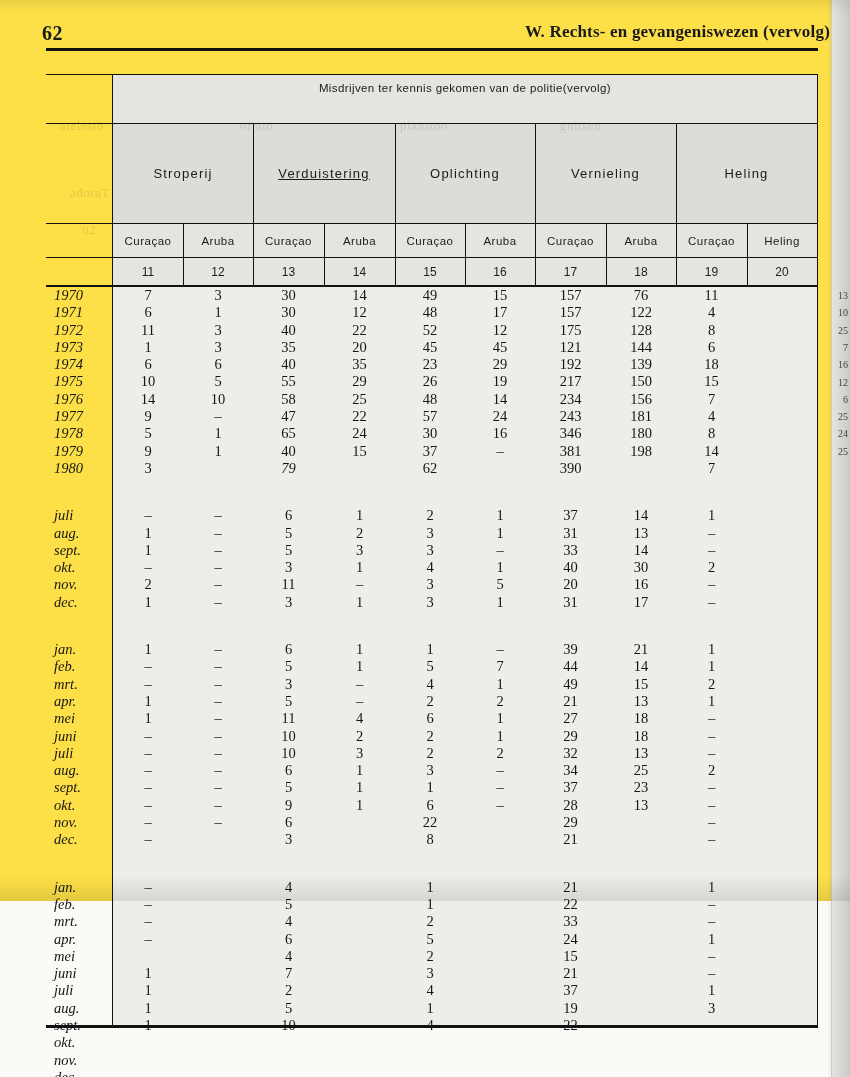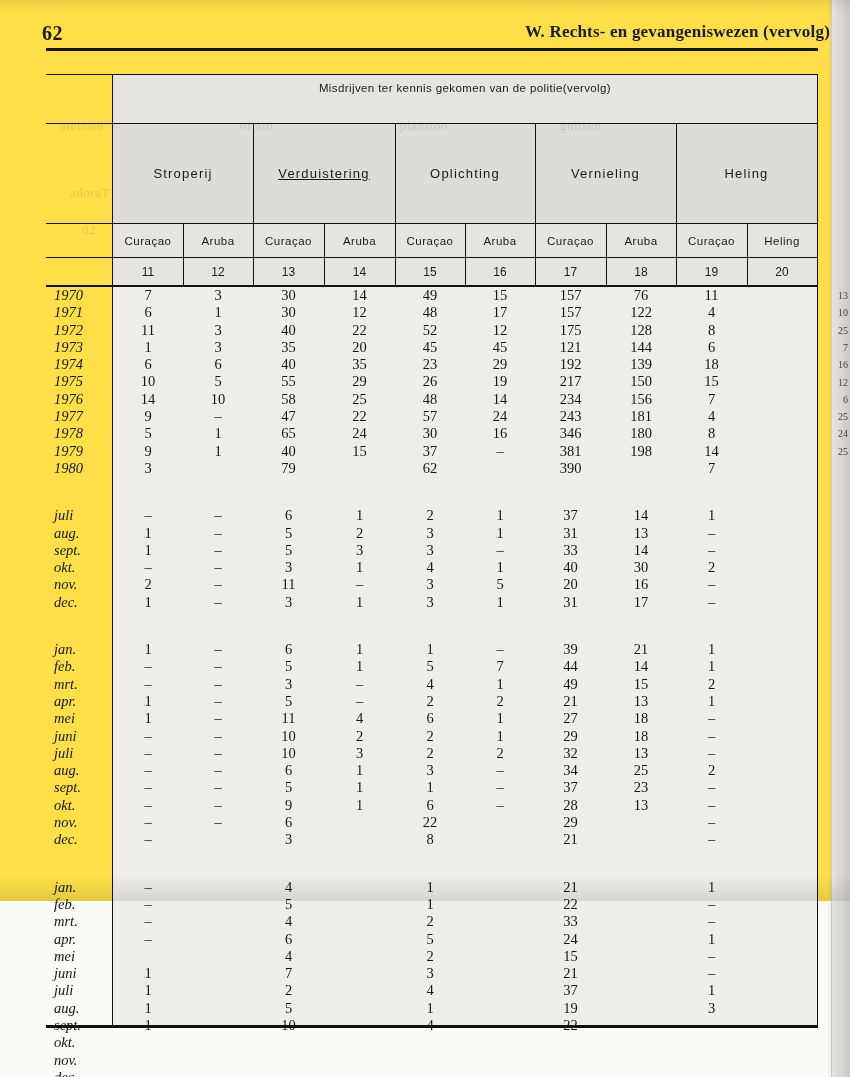--- a/index.html
+++ b/index.html
@@ -407,21 +407,21 @@
           <div class="cell" style="left: 278px; width: 71px;">15</div>
           <div class="cell" style="left: 349px; width: 70px;">37</div>
           <div class="cell" style="left: 419px; width: 70px;">–</div>
           <div class="cell" style="left: 489px; width: 71px;">381</div>
           <div class="cell" style="left: 560px; width: 70px;">198</div>
           <div class="cell" style="left: 630px; width: 71px;">14</div>
         </div>
         <div class="row">
           <div class="rowlabel">1980</div>
           <div class="cell" style="left: 67px; width: 70px;">3</div>
-          <div class="cell" style="left: 207px; width: 71px;">79</div>
+          <div class="cell" style="left: 207px; width: 71px; font-style: italic;">79</div>
           <div class="cell" style="left: 349px; width: 70px;">62</div>
           <div class="cell" style="left: 489px; width: 71px;">390</div>
           <div class="cell" style="left: 630px; width: 71px;">7</div>
         </div>
         <div class="spacer-lg"></div>
         <div class="row">
           <div class="rowlabel">juli</div>
           <div class="cell" style="left: 67px; width: 70px;">–</div>
           <div class="cell" style="left: 137px; width: 70px;">–</div>
           <div class="cell" style="left: 207px; width: 71px;">6</div>

